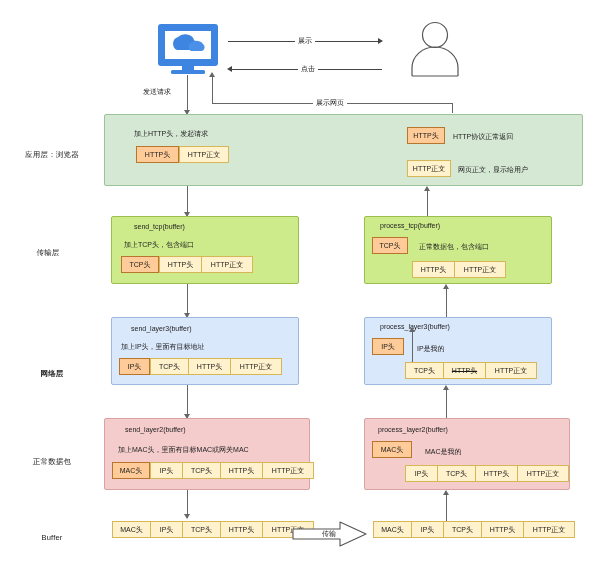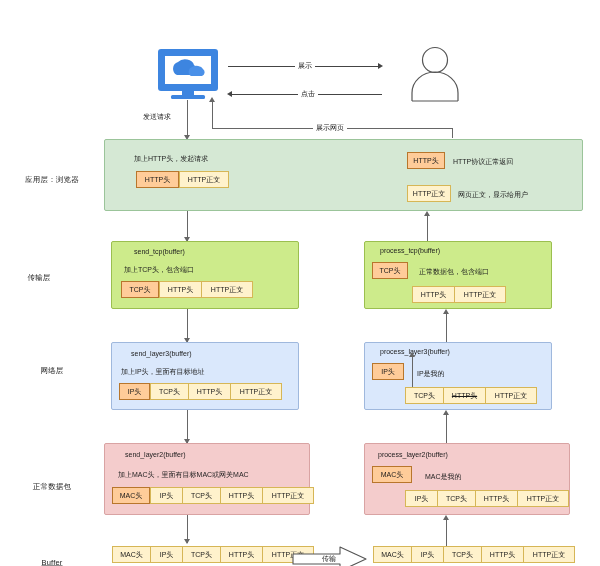--- a/index.html
+++ b/index.html
@@ -5,21 +5,21 @@
   * { box-sizing: border-box; }
   html, body { margin: 0; padding: 0; }
   body {
     width: 600px; height: 566px;
     background: #ffffff;
     font-family: "Liberation Sans", "DejaVu Sans", sans-serif;
     color: #1a1a1a;
     overflow: hidden;
     position: relative;
   }
-  #stage { position: absolute; inset: 0; margin-top: 25px; }
+  #stage { position: absolute; inset: 0; }
 
   
   .layer-label {
     position: absolute;
     font-size: 7.5px;
     color: #222;
     letter-spacing: .2px;
     white-space: nowrap;
     text-align: center;
     transform: translate(-50%, -50%);
@@ -169,24 +169,24 @@
   <div class="arrow-down" style="left:183.5px; top:110px;"></div>
   <div class="edge-label" style="left:157px; top:92px;">发送请求</div>
 
   <div class="line vline" style="left:452px; top:103px; height:10px;"></div>
   <div class="line hline" style="left:212px; top:103px; width:241px;"></div>
   <div class="line vline" style="left:212px; top:77px; height:27px;"></div>
   <div class="arrow-up" style="left:208.5px; top:72px;"></div>
   <div class="edge-label" style="left:330px; top:103px;">展示网页</div>
 
   <div class="layer-label" style="left:52px; top:155px;">应用层：浏览器</div>
-  <div class="layer-label" style="left:39px; top:253px;">传输层</div>
-  <div class="layer-label" style="left:52px; top:346px;">网络层</div>
+  <div class="layer-label" style="left:48px; top:253px;">传输层</div>
+  <div class="layer-label" style="left:52px; top:374px;font-weight:bold;">网络层</div>
   <div class="layer-label" style="left:52px; top:462px;">正常数据包</div>
-  <div class="layer-label" style="left:52px; top:537px;text-decoration:underline;">Buffer</div>
+  <div class="layer-label" style="left:52px; top:537px;">Buffer</div>
 
   <div class="panel panel-app" style="left:104px; top:114px; width:479px; height:72px;"></div>
 
   <div class="cap" style="left:134px; top:129px;">加上HTTP头，发起请求</div>
   <div class="strip" style="left:136px; top:146px;">
     <div class="cell hdr" style="width:43px;">HTTP头</div>
     <div class="cell" style="width:50px;">HTTP正文</div>
   </div>
 
   <div class="chip" style="left:407px; top:127px; width:38px;">HTTP头</div>

